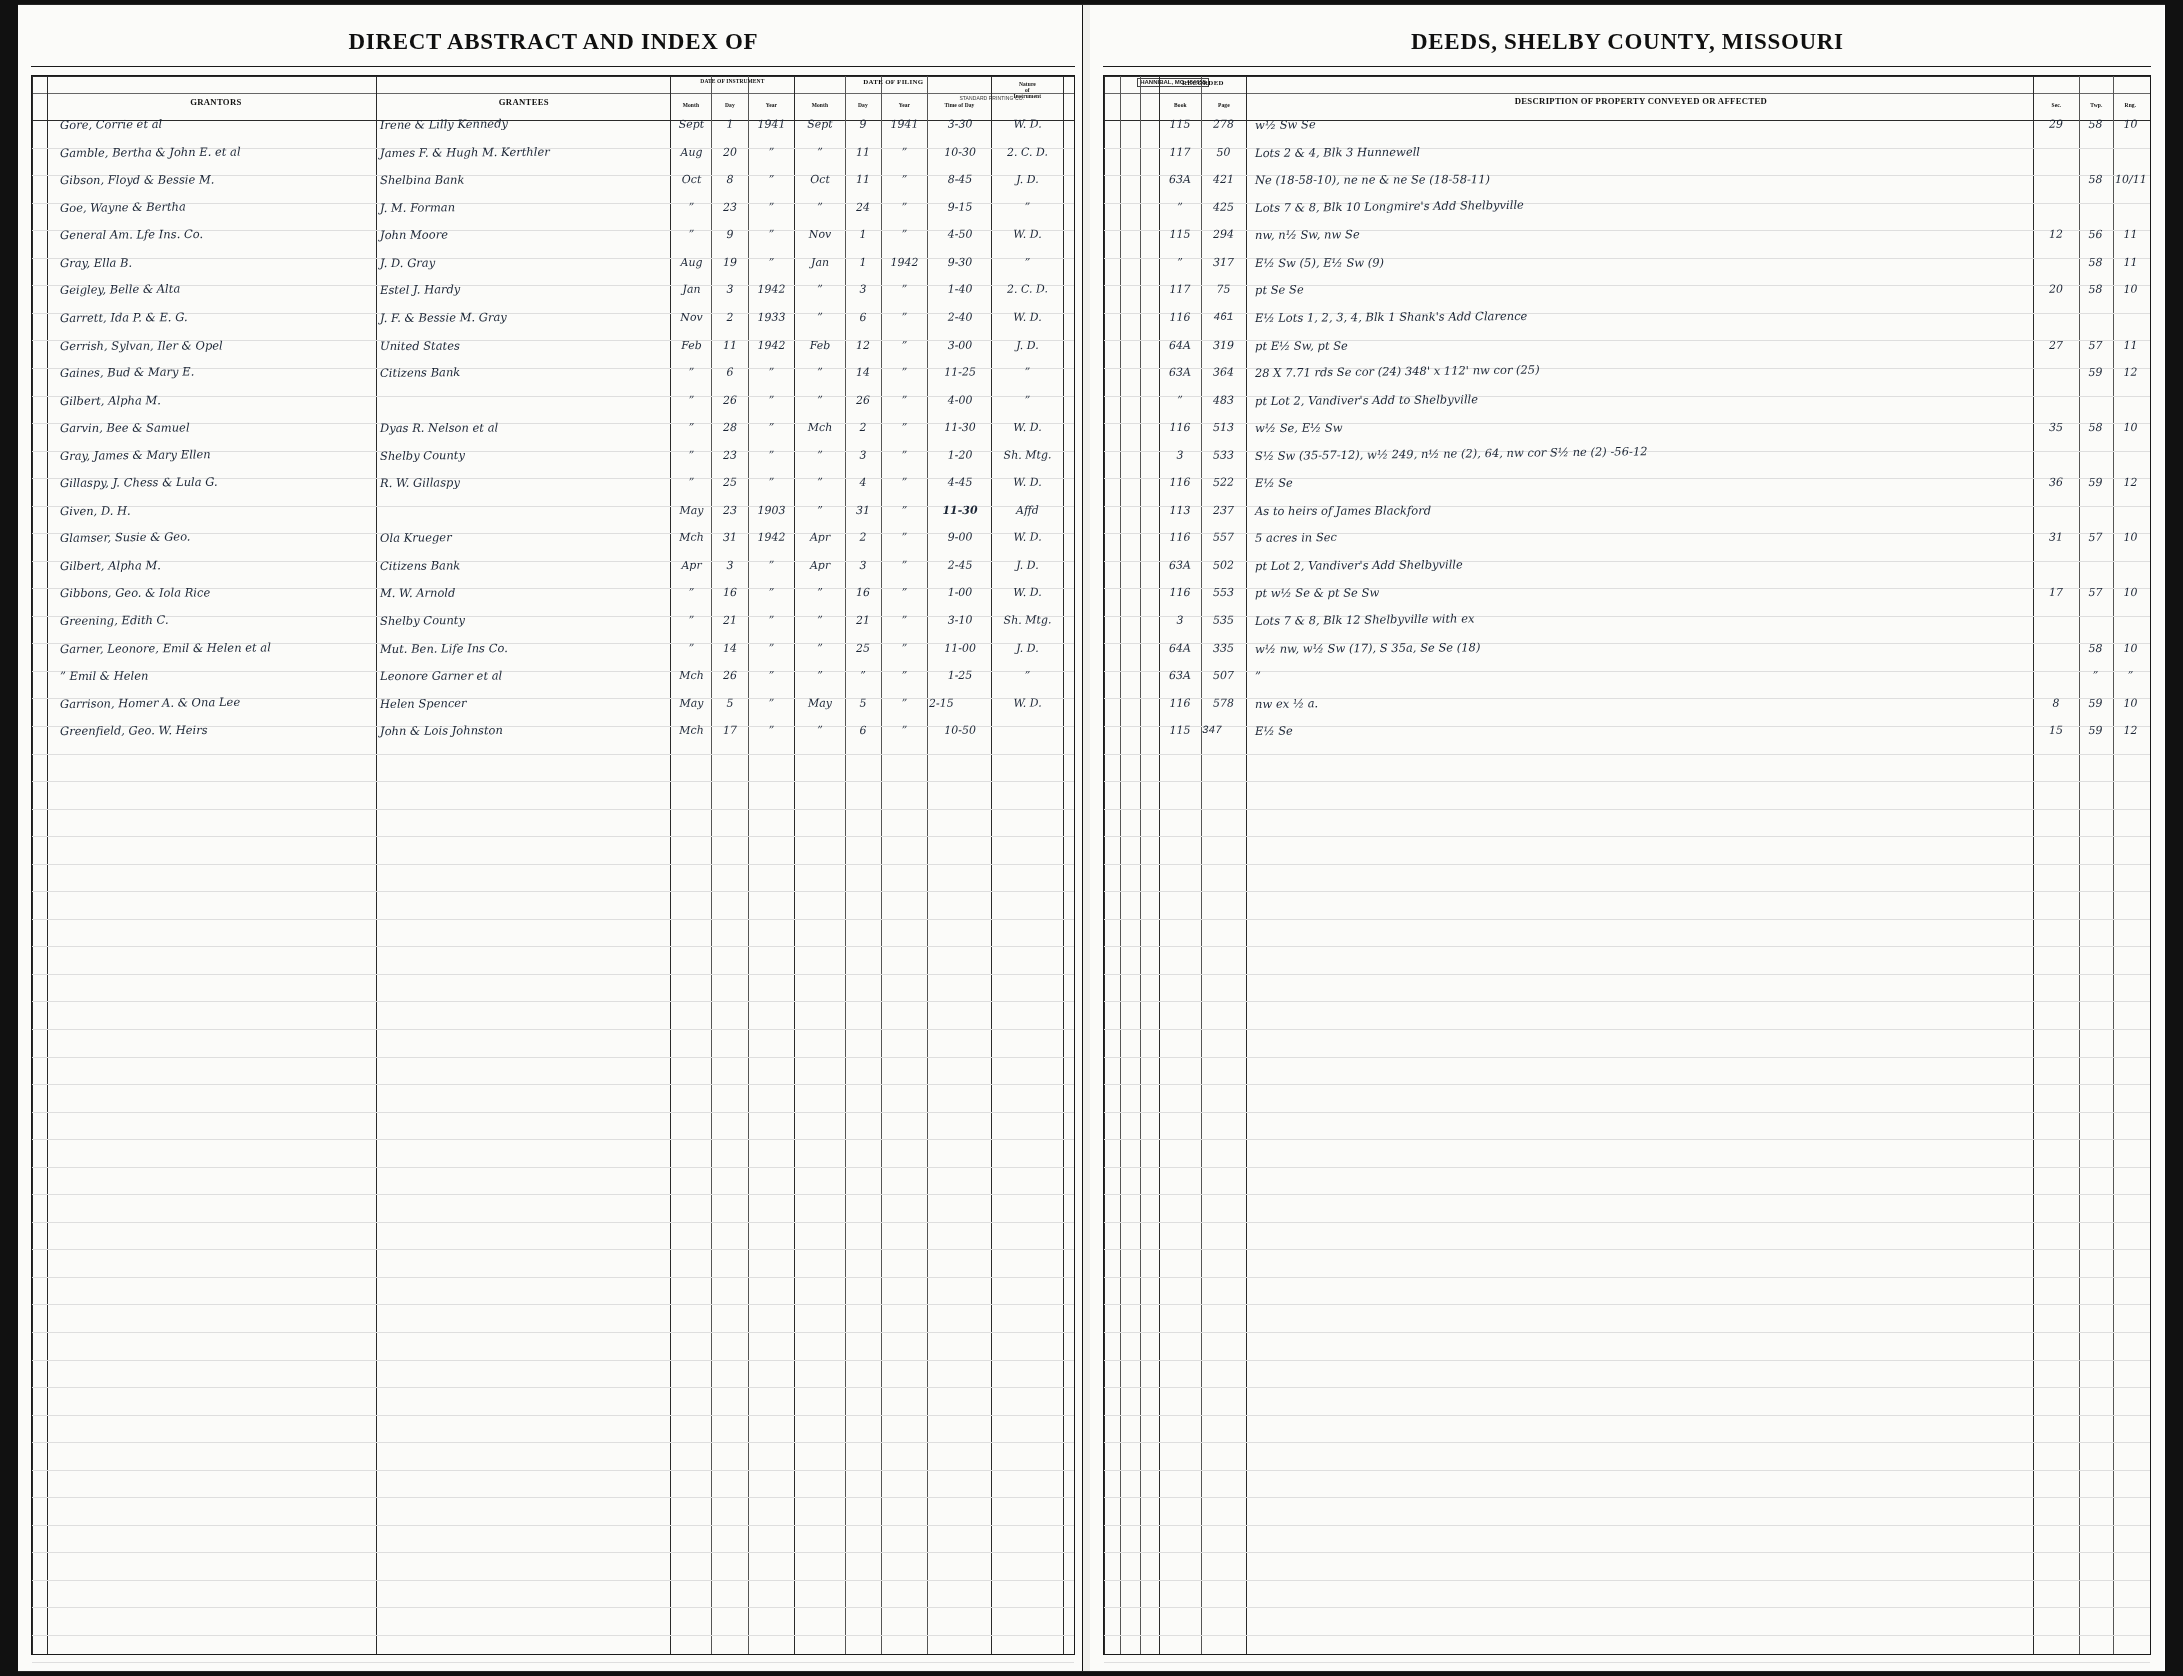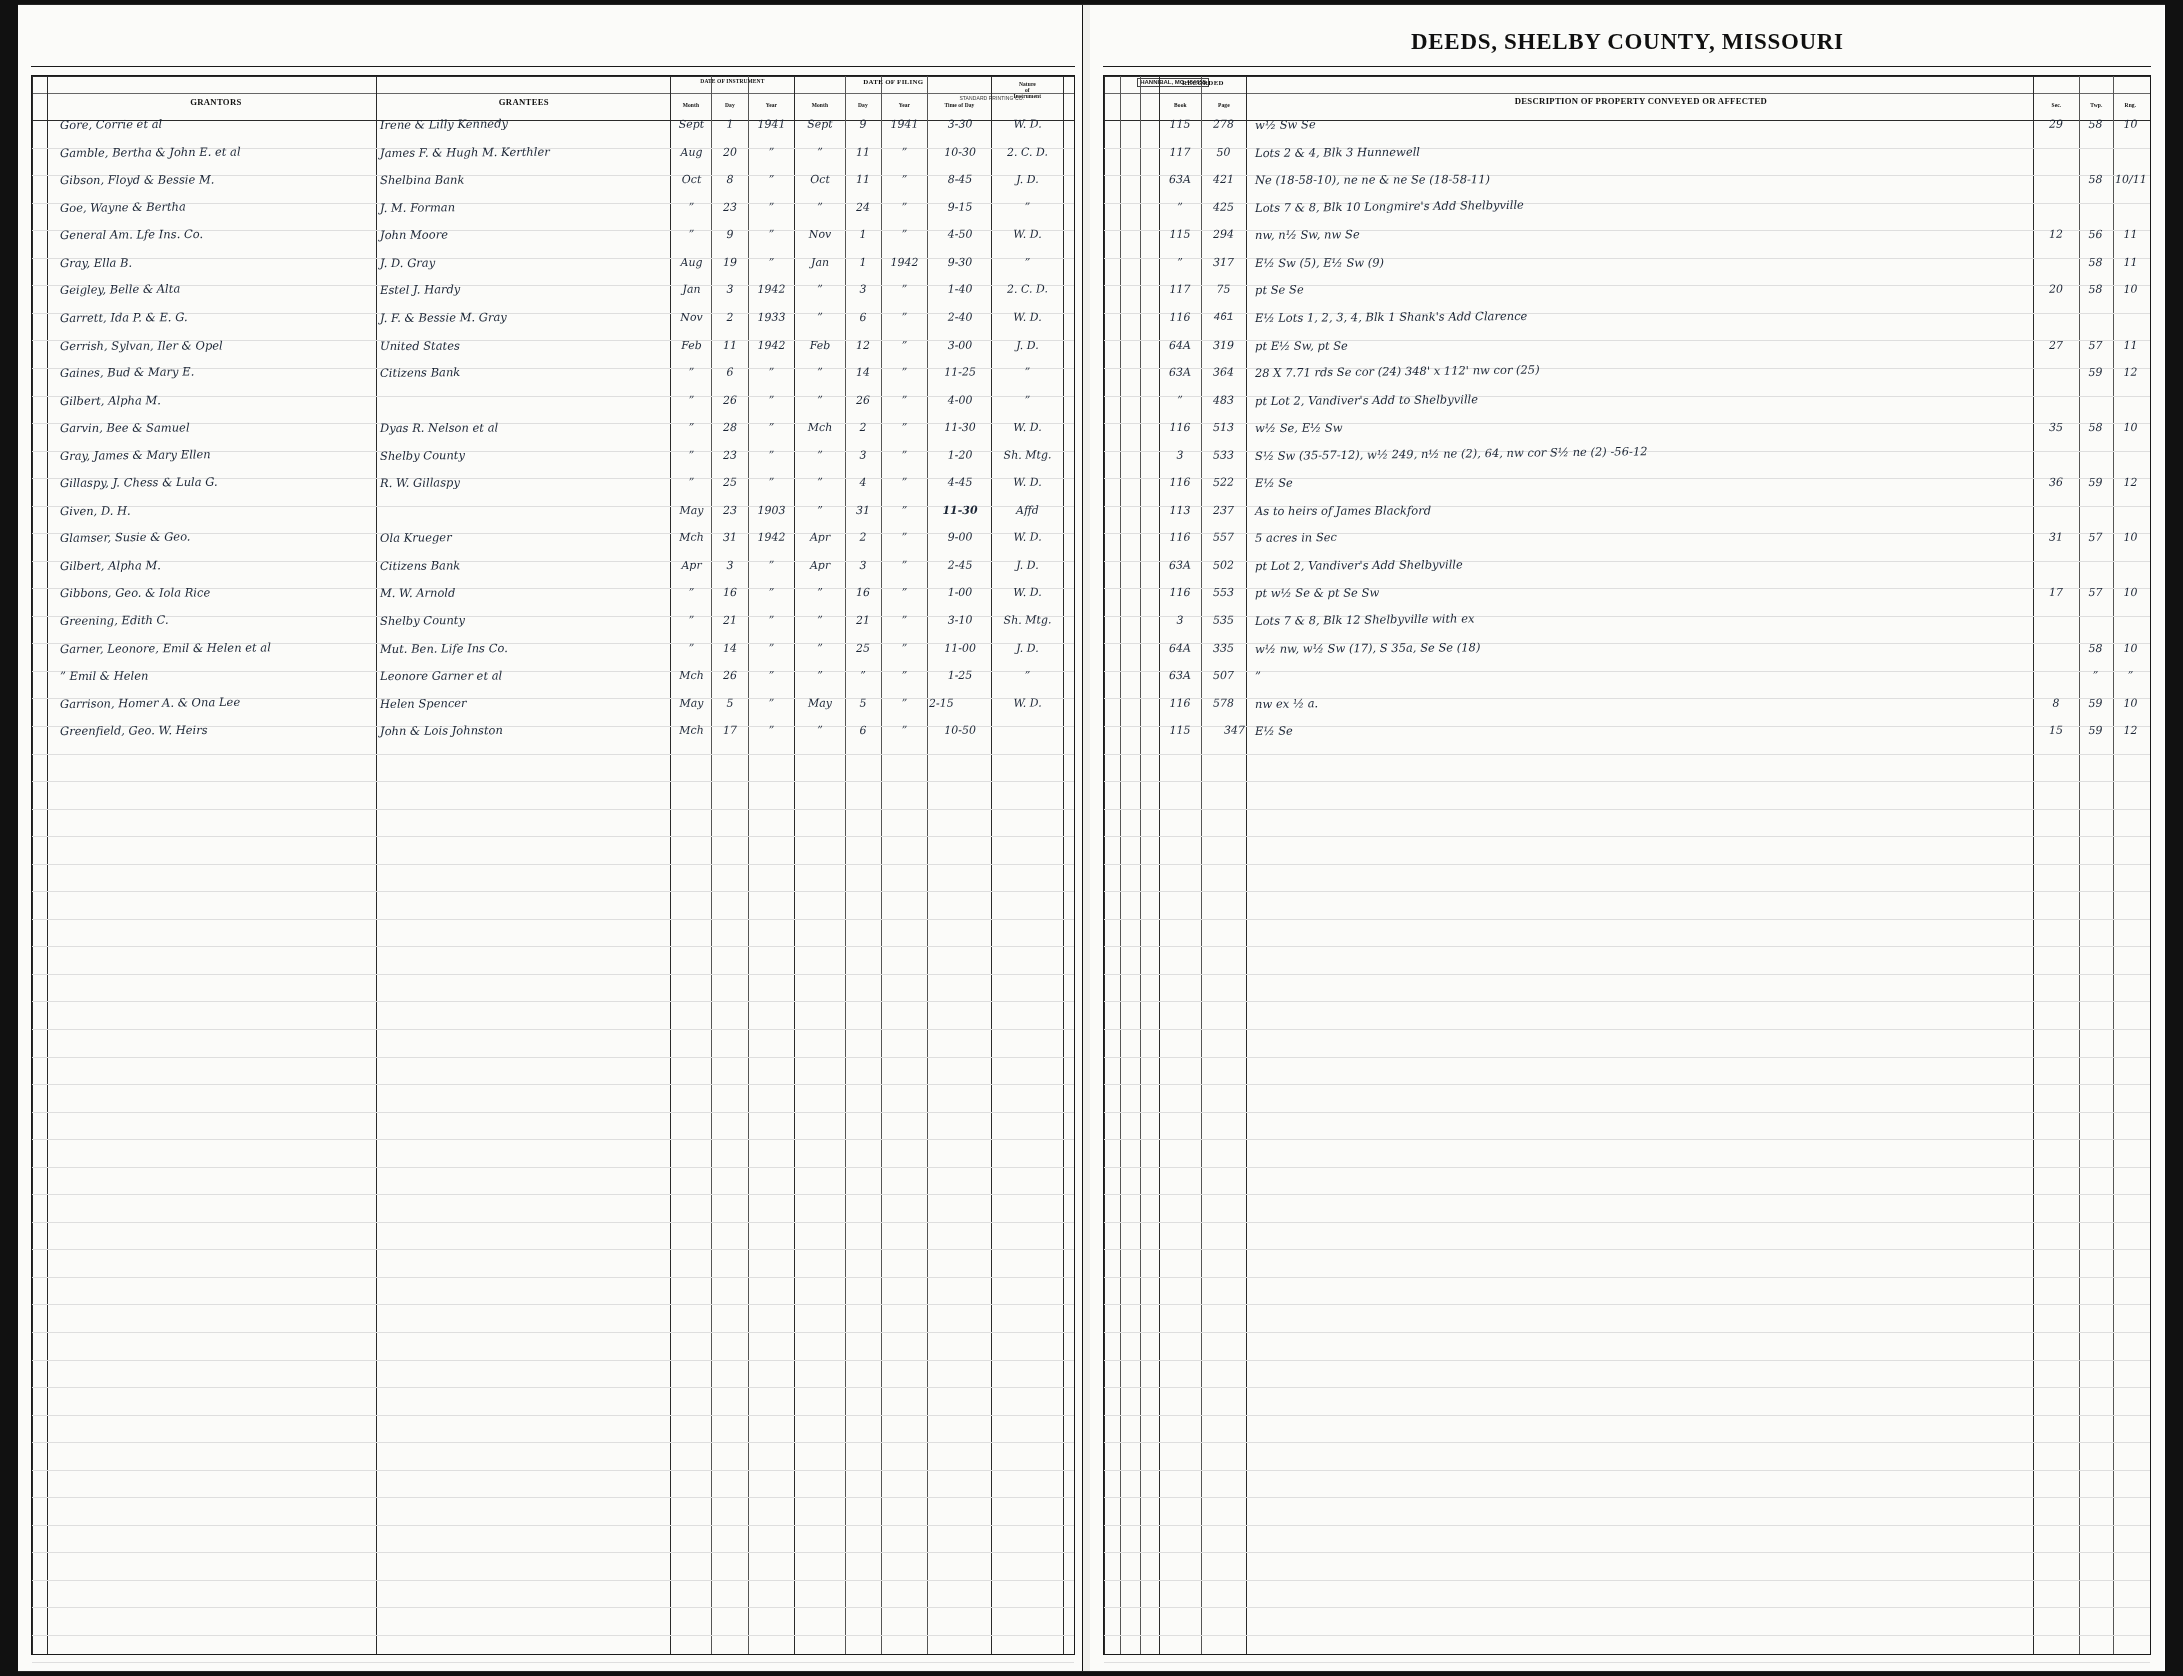--- a/index.html
+++ b/index.html
@@ -152,20 +152,21 @@
     background: #111;
   }
 </style>
 </head>
 <body>
 
 <div id="page">
   <div class="spread">
 
     <div class="page-half left-half">
+      <div class="book-title">DIRECT ABSTRACT AND INDEX OF</div>
       <div class="title-rule"></div>
 
       <div class="tiny-print" style="top:90px; left:941px;">STANDARD PRINTING CO.</div>
 
       <div class="tbl">
 
         <div class="hline" style="top:0;"></div>
         <div class="hline thin" style="top:17.4px;"></div>
         <div class="hline" style="top:44px;"></div>
 
@@ -676,21 +677,21 @@
             <div class="cell" style="left: 151px; top: 593px; width: 771px; font-size: 11.5px; text-align: left; transform: rotate(-0.2deg);">”</div>
             <div class="cell ctr" style="left: 976px; top: 593px; width: 31px; font-size: 11px; text-align: center; transform: rotate(-0.2deg);">”</div>
             <div class="cell ctr" style="left: 1011px; top: 593px; width: 31px; font-size: 11px; text-align: center; transform: rotate(-0.2deg);">”</div>
             <div class="cell ctr" style="left: 56px; top: 621px; width: 40px; font-size: 11px; text-align: center; transform: rotate(-0.7deg);">116</div>
             <div class="cell ctr" style="left: 98px; top: 621px; width: 43px; font-size: 11px; text-align: center; transform: rotate(-0.7deg);">578</div>
             <div class="cell" style="left: 151px; top: 621px; width: 771px; font-size: 11.5px; text-align: left; transform: rotate(-0.7deg);">nw ex ½ a.</div>
             <div class="cell ctr" style="left: 931px; top: 621px; width: 42px; font-size: 11px; text-align: center; transform: rotate(-0.7deg);">8</div>
             <div class="cell ctr" style="left: 976px; top: 621px; width: 31px; font-size: 11px; text-align: center; transform: rotate(-0.7deg);">59</div>
             <div class="cell ctr" style="left: 1011px; top: 621px; width: 31px; font-size: 11px; text-align: center; transform: rotate(-0.7deg);">10</div>
             <div class="cell ctr" style="left: 56px; top: 648px; width: 40px; font-size: 11px; text-align: center; transform: rotate(-0.45deg);">115</div>
-            <div class="cell ctr" style="left: 98px; top: 648px; width: 43px; font-size: 11px; text-align: right; transform: rotate(-0.45deg);">347</div>
+            <div class="cell ctr" style="left: 98px; top: 648px; width: 43px; font-size: 11px; text-align: left; transform: rotate(-0.45deg); font-family: Liberation Mono, monospace;">347</div>
             <div class="cell" style="left: 151px; top: 648px; width: 771px; font-size: 11.5px; text-align: left; transform: rotate(-0.45deg);">E½ Se</div>
             <div class="cell ctr" style="left: 931px; top: 648px; width: 42px; font-size: 11px; text-align: center; transform: rotate(-0.45deg);">15</div>
             <div class="cell ctr" style="left: 976px; top: 648px; width: 31px; font-size: 11px; text-align: center; transform: rotate(-0.45deg);">59</div>
             <div class="cell ctr" style="left: 1011px; top: 648px; width: 31px; font-size: 11px; text-align: center; transform: rotate(-0.45deg);">12</div>
           </div>
       </div>
     </div>
   </div>
 
   <div class="edge-mark" style="left:0; top:0; width:18.4px; height:1676px;"></div>

